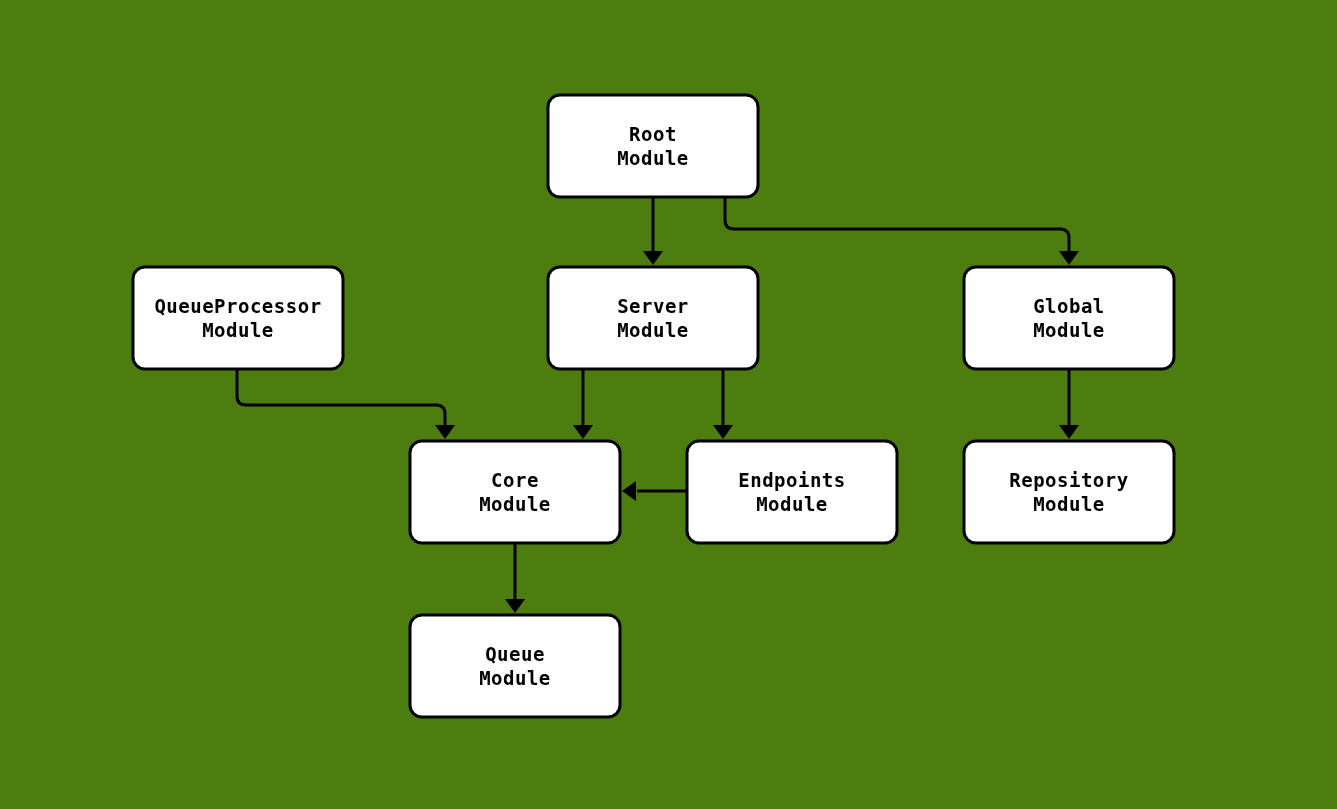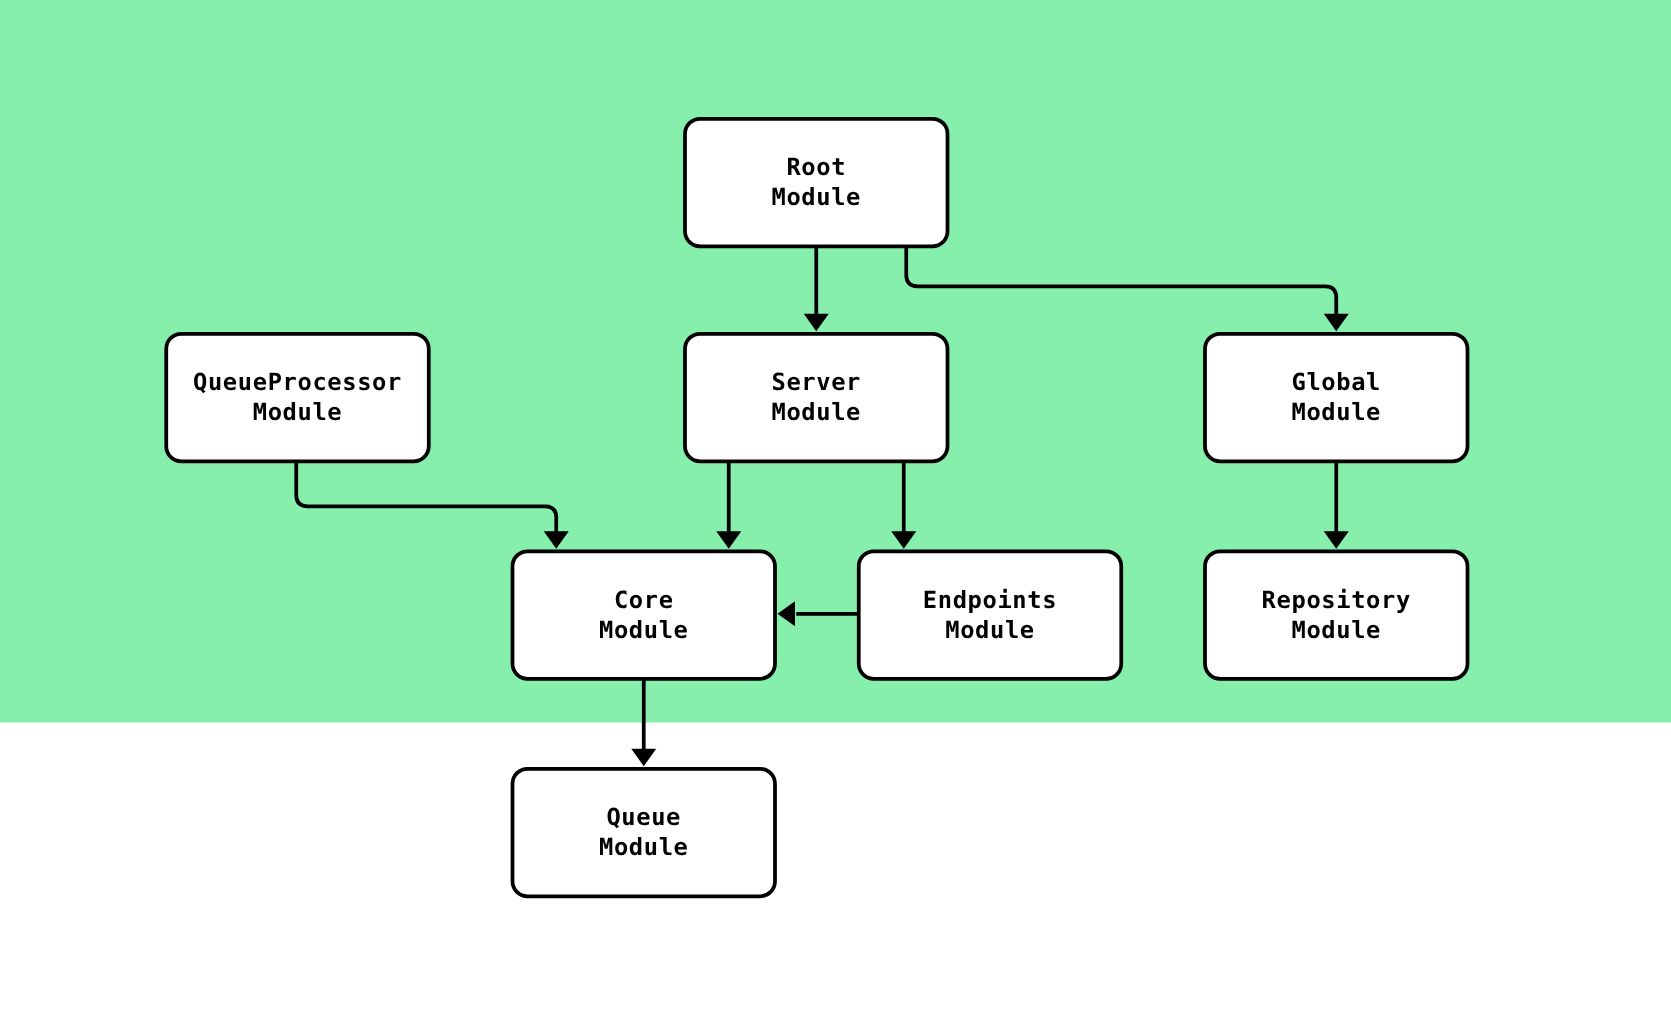--- a/index.html
+++ b/index.html
@@ -10,22 +10,22 @@
   }
   body {
     width: 1337px;
     height: 809px;
     overflow: hidden;
     font-family: "DejaVu Sans Mono", "Liberation Mono", monospace;
   }
   #diagram-root {
     position: relative;
     width: 1337px;
-    height: 578px;
-    background: #86efac;
+    height: 809px;
+    background: #4d7c0f;
   }
   svg#diagram-canvas {
     position: absolute;
     top: 0;
     left: 0;
     width: 1337px;
     height: 809px;
     display: block;
   }
   .node-box {

